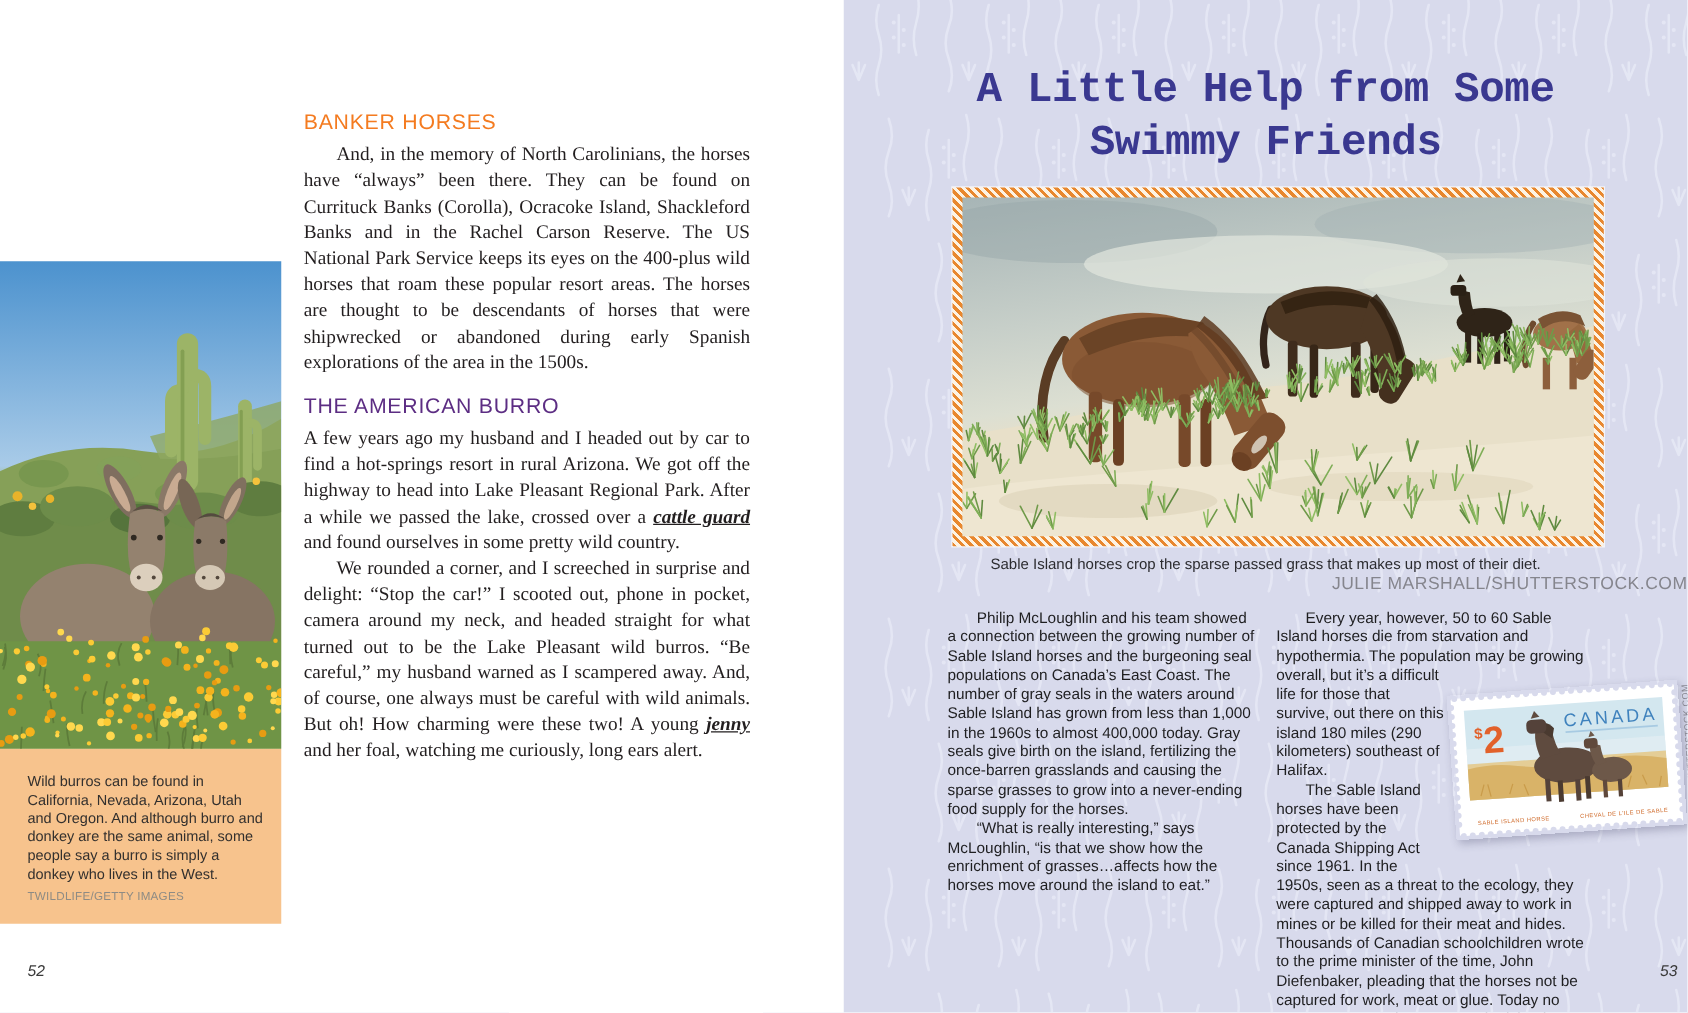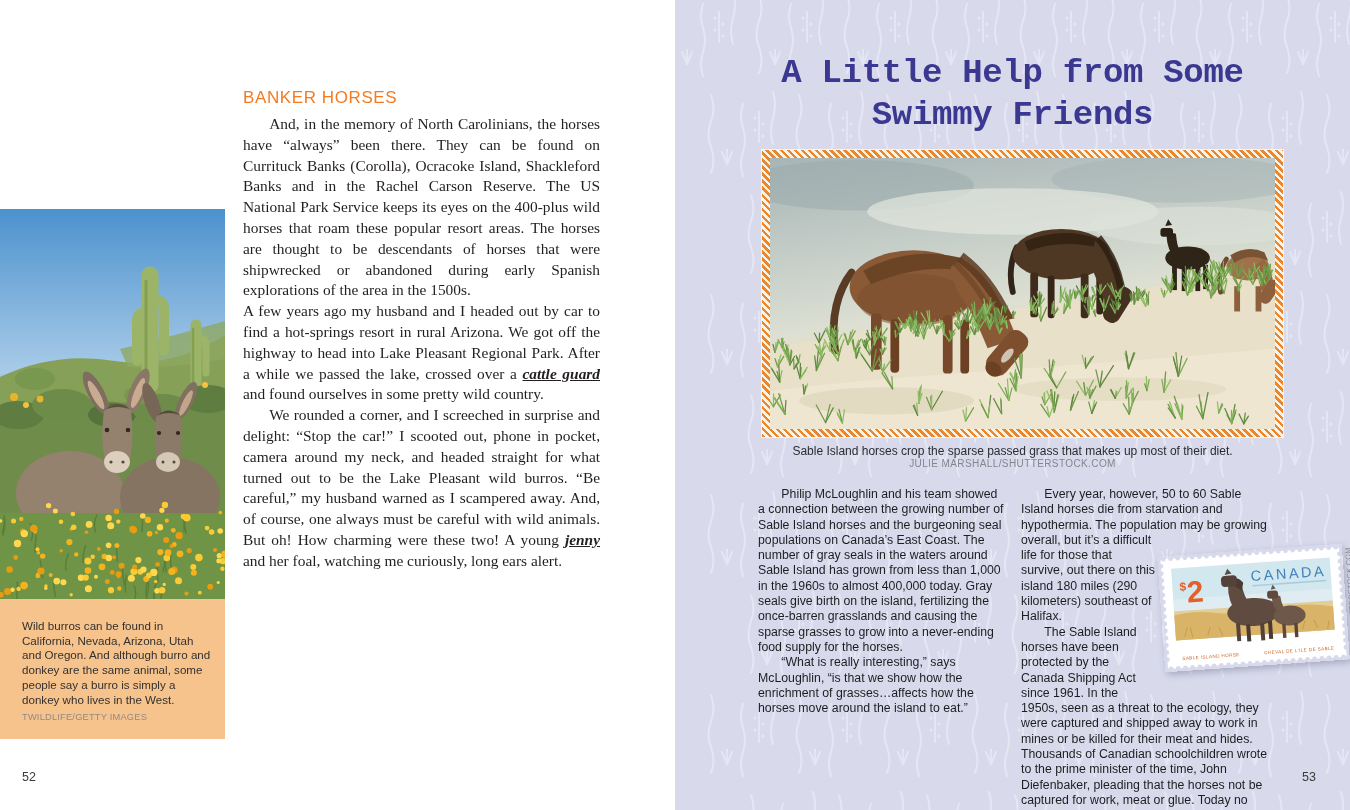--- a/index.html
+++ b/index.html
@@ -18,38 +18,38 @@
 
   .main-col{position:absolute;left:243px;top:88px;width:357px;}
   .h-orange,.h-purple{margin:0 0 6px 0;font-size:17px;font-weight:normal;letter-spacing:.6px;}
   .h-orange{color:#f47b20;}
   .h-purple{color:#5c2d83;margin-top:14px;}
   .body-serif{margin:0;font-family:"Liberation Serif",serif;font-size:15.4px;line-height:20.8px;
               text-align:justify;color:#221e1f;}
   .body-serif.indent{text-indent:1.7em;}
   .term{font-weight:bold;font-style:italic;text-decoration:underline;}
 
-  .pagenum{position:absolute;bottom:26px;font-size:12.5px;color:#3a3a3a;}
+  .pagenum{position:absolute;bottom:26px;font-size:12.5px;color:#3a3a3a;font-style:italic;}
   .pn-left{left:22px;}
-  .pn-right{right:34px;margin-top:24px;}
+  .pn-right{right:8px;margin-top:24px;}
 
   
   .page-right{position:absolute;left:675px;top:0;width:675px;height:810px;background:#d8daec;}
   .pattern-svg{position:absolute;left:0;top:0;width:675px;height:810px;}
   .title{position:absolute;top:52px;left:0;width:675px;margin:0;text-align:center;
          font-size:34px;line-height:42px;font-weight:bold;letter-spacing:-.3px;color:#3a3890;font-family:Liberation Mono, monospace;}
   .photo-frame{position:absolute;left:87px;top:150px;width:505px;height:271px;padding:8px;
                background:repeating-linear-gradient(45deg,#e8872e 0 2.5px,#fdf3e4 2.5px 5px);
                box-shadow:0 0 0 1px rgba(255,255,255,.7);}
   .horse-photo{width:505px;height:271px;overflow:hidden;
                background:linear-gradient(172deg,#a7b5b6 0%,#c7cfc9 32%,#dcdfd2 52%,#e8e0c9 60%,#ece4cf 100%);}
   .photo-caption{position:absolute;top:444px;left:0;width:675px;text-align:center;}
   .photo-caption p{margin:0;}
   .cap-main{font-size:12px;line-height:14px;color:#2c2c30;}
-  .cap-credit{font-size:10px;letter-spacing:.4px;color:#85858d;margin-top:1px;}
+  .cap-credit{font-size:14px;letter-spacing:.4px;color:#85858d;margin-top:1px;text-align:right;}
 
   .columns{position:absolute;left:83px;top:487px;width:512px;display:flex;gap:14px;}
   .col{width:249px;font-size:12.3px;line-height:15.3px;color:#1e1e20;}
   .col p{margin:0;}
   .col p.indent{text-indent:1.9em;}
 
   .stamp-spacer{float:right;width:1px;height:61px;margin-right:-1px;}
   .stamp-wrap{float:right;clear:right;width:185px;height:138px;margin-right:-76px;margin-left:6px;position:relative;}
   .stamp-rotate{position:absolute;left:0;top:2px;width:185px;height:116px;transform:rotate(-4deg);
                 box-shadow:2px 3px 7px rgba(60,60,95,.3);}
@@ -279,20 +279,21 @@
       </div>
       <div class="caption-box">
         <p>Wild burros can be found in California, Nevada, Arizona, Utah and Oregon. And although burro and donkey are the same animal, some people say a burro is simply a donkey who lives in the West.</p>
         <p class="credit">TWILDLIFE/GETTY IMAGES</p>
       </div>
     </div>
 
     <div class="main-col">
       <h2 class="h-orange">BANKER HORSES</h2>
       <p class="body-serif indent">And, in the memory of North Carolinians, the horses have “always” been there. They can be found on Currituck Banks (Corolla), Ocracoke Island, Shackleford Banks and in the Rachel Carson Reserve. The US National Park Service keeps its eyes on the 400-plus wild horses that roam these popular resort areas. The horses are thought to be descendants of horses that were shipwrecked or abandoned during early Spanish explorations of the area in the 1500s.</p>
+      <h2 class="h-purple">THE AMERICAN BURRO</h2>
       <p class="body-serif"><span>A few years ago my husband and I headed out by car to find a hot-springs resort in rural Arizona. We got off the highway to head into Lake Pleasant Regional Park. After a while we passed the lake, crossed over a </span><span class="term">cattle guard</span><span> and found ourselves in some pretty wild country.</span></p>
       <p class="body-serif indent"><span>We rounded a corner, and I screeched in surprise and delight: “Stop the car!” I scooted out, phone in pocket, camera around my neck, and headed straight for what turned out to be the Lake Pleasant wild burros. “Be careful,” my husband warned as I scampered away. And, of course, one always must be careful with wild animals. But oh! How charming were these two! A young </span><span class="term">jenny</span><span> and her foal, watching me curiously, long ears alert.</span></p>
     </div>
 
     <div class="pagenum pn-left">52</div>
   </div>
 
   <div class="page-right">
     <svg class="pattern-svg" id="pattern-svg">
       <g id="sprig" visibility="hidden">

